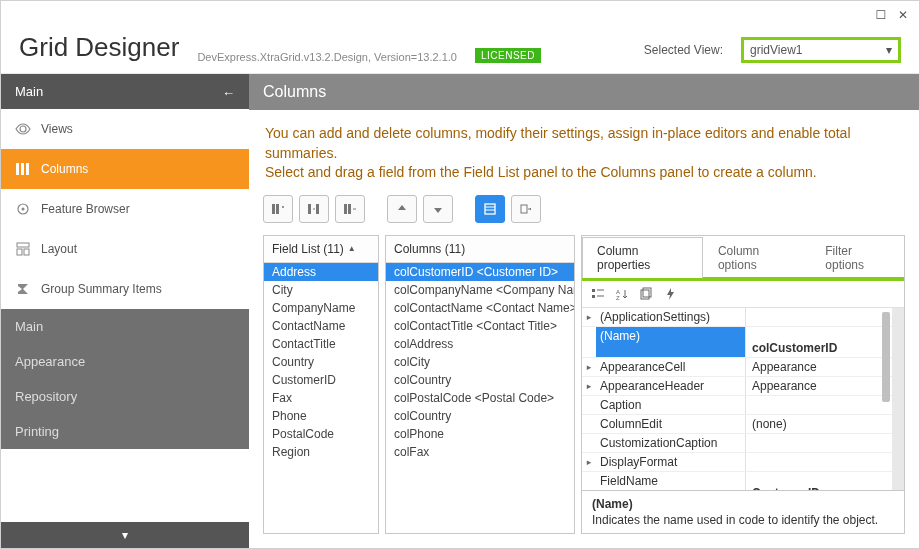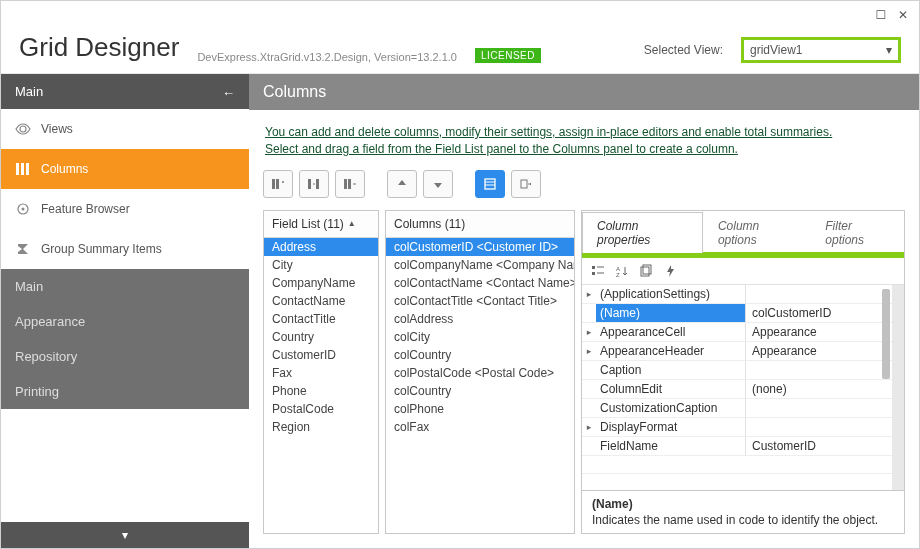--- a/index.html
+++ b/index.html
@@ -18,48 +18,48 @@
   .sidebar { width:248px; background:#fff; display:flex; flex-direction:column; }
   .sb-hdr { background:#555; color:#fff; padding:10px 14px; display:flex; justify-content:space-between; align-items:center; font-size:13px; }
   .sb-item { padding:12px 14px; display:flex; align-items:center; gap:10px; color:#555; cursor:default; }
   .sb-item.active { background:#f7941e; color:#fff; }
   .sb-item .ico { width:16px; height:16px; display:flex; align-items:center; justify-content:center; flex-shrink:0; }
   .sb-group { background:#707070; color:#ddd; padding:10px 14px; font-size:13px; }
   .sb-expand { background:#555; color:#fff; text-align:center; padding:6px; margin-top:auto; }
   
   .main { flex:1; display:flex; flex-direction:column; padding:0 14px 14px 14px; overflow:hidden; }
   .main-title { background:#888; color:#fff; padding:9px 14px; font-size:16px; font-weight:300; margin:0 -14px 10px -14px; }
-  .desc { color:#14532d; font-size:12px; line-height:1.4; padding:4px 2px 12px 2px;text-decoration:underline; }
+  .desc { color:#a16207; font-size:14px; line-height:1.4; padding:4px 2px 12px 2px; }
   .toolbar { display:flex; gap:6px; padding-bottom:12px; }
   .tb-btn { width:30px; height:28px; border:1px solid #c0c0c0; background:#fafafa; display:flex; align-items:center; justify-content:center; cursor:default; color:#555; border-radius:3px; }
   .tb-btn.primary { background:#2d8ceb; border-color:#2d8ceb; color:#fff; }
   .tb-sep { width:10px; }
   .panels { flex:1; display:flex; gap:6px; overflow:hidden; }
   .panel { border:1px solid #c8c8c8; display:flex; flex-direction:column; background:#fff; }
   .panel.fl { width:116px; }
   .panel.cols { width:190px; }
   .panel.props { flex:1; }
   .panel-hdr { padding:6px 8px; border-bottom:1px solid #d8d8d8; font-size:12px; color:#333; display:flex; align-items:center; gap:4px; background:#fdfdfd; }
   .panel-hdr .tri { font-size:8px; color:#555; }
   .list { flex:1; overflow:auto; }
   .list-item { padding:2px 8px; font-size:12px; color:#444; white-space:nowrap; cursor:default; }
   .list-item.sel { background:#2d8ceb; color:#fff; }
   
-  .tabs { display:flex; border-bottom:6px solid #84cc16;font-style:italic; }
+  .tabs { display:flex; border-bottom:4px solid #84cc16; }
   .tab { padding:6px 14px; font-size:12px; color:#666; border:1px solid transparent; border-bottom:none; position:relative; top:1px; cursor:default; }
   .tab.active { border-color:#c8c8c8; background:#fff; color:#333; }
   .pg-tb { display:flex; gap:4px; padding:4px 6px; border-bottom:1px solid #e0e0e0; }
   .pg-tb-btn { width:20px; height:18px; display:flex; align-items:center; justify-content:center; color:#555; font-size:12px; cursor:default; }
   .pg-grid { flex:1; overflow:auto; position:relative; border-right:12px solid #e8e8e8; }
   .pg-row { display:flex; font-size:12px; border-bottom:1px solid #eee; min-height:18px; align-items:stretch; }
   .pg-exp { width:14px; text-align:center; color:#666; font-size:9px; display:flex; align-items:center; justify-content:center; }
   .pg-key { width:150px; padding:2px 4px; border-right:1px solid #e0e0e0; color:#333; white-space:nowrap; overflow:hidden; }
   .pg-val { flex:1; padding:2px 6px; color:#333; }
   .pg-row.sel .pg-key { background:#2d8ceb; color:#fff; }
-  .pg-row.bold .pg-val { font-weight:400; }
+  .pg-row.bold .pg-val { font-weight:700;margin-top:12px; }
   .pg-desc { border-top:1px solid #c8c8c8; padding:6px 10px; font-size:12px; }
   .pg-desc b { display:block; margin-bottom:2px; }
   .scrollbar-thumb { position:absolute; right:2px; top:4px; width:8px; height:90px; background:#c0c0c0; border-radius:2px; }
 </style>
 </head>
 <body>
 
 <div class="window">
   <div class="win-ctrls">
     <span>☐</span>
@@ -105,20 +105,30 @@
         <span>Columns</span>
       </div>
       <div class="sb-item">
         <span class="ico">
             <svg width="16" height="16" viewBox="0 0 16 16">
               <circle cx="8" cy="8" r="5" fill="none" stroke="#888" stroke-width="1.2"></circle>
               <circle cx="8" cy="8" r="1.5" fill="#888"></circle>
             </svg>
           </span>
         <span>Feature Browser</span>
+      </div>
+      <div class="sb-item">
+        <span class="ico">
+            <svg width="16" height="16" viewBox="0 0 16 16">
+              <rect x="2" y="2" width="12" height="4" fill="none" stroke="#888"></rect>
+              <rect x="2" y="8" width="5" height="6" fill="none" stroke="#888"></rect>
+              <rect x="9" y="8" width="5" height="6" fill="none" stroke="#888"></rect>
+            </svg>
+          </span>
+        <span>Layout</span>
       </div>
       <div class="sb-item">
         <span class="ico">
             <svg width="16" height="16" viewBox="0 0 16 16">
               <path d="M3 3h10l-5 5 5 5H3v-2l4-3-4-3z" fill="#888"></path>
             </svg>
           </span>
         <span>Group Summary Items</span>
       </div>
       <div class="sb-group">Main</div>

